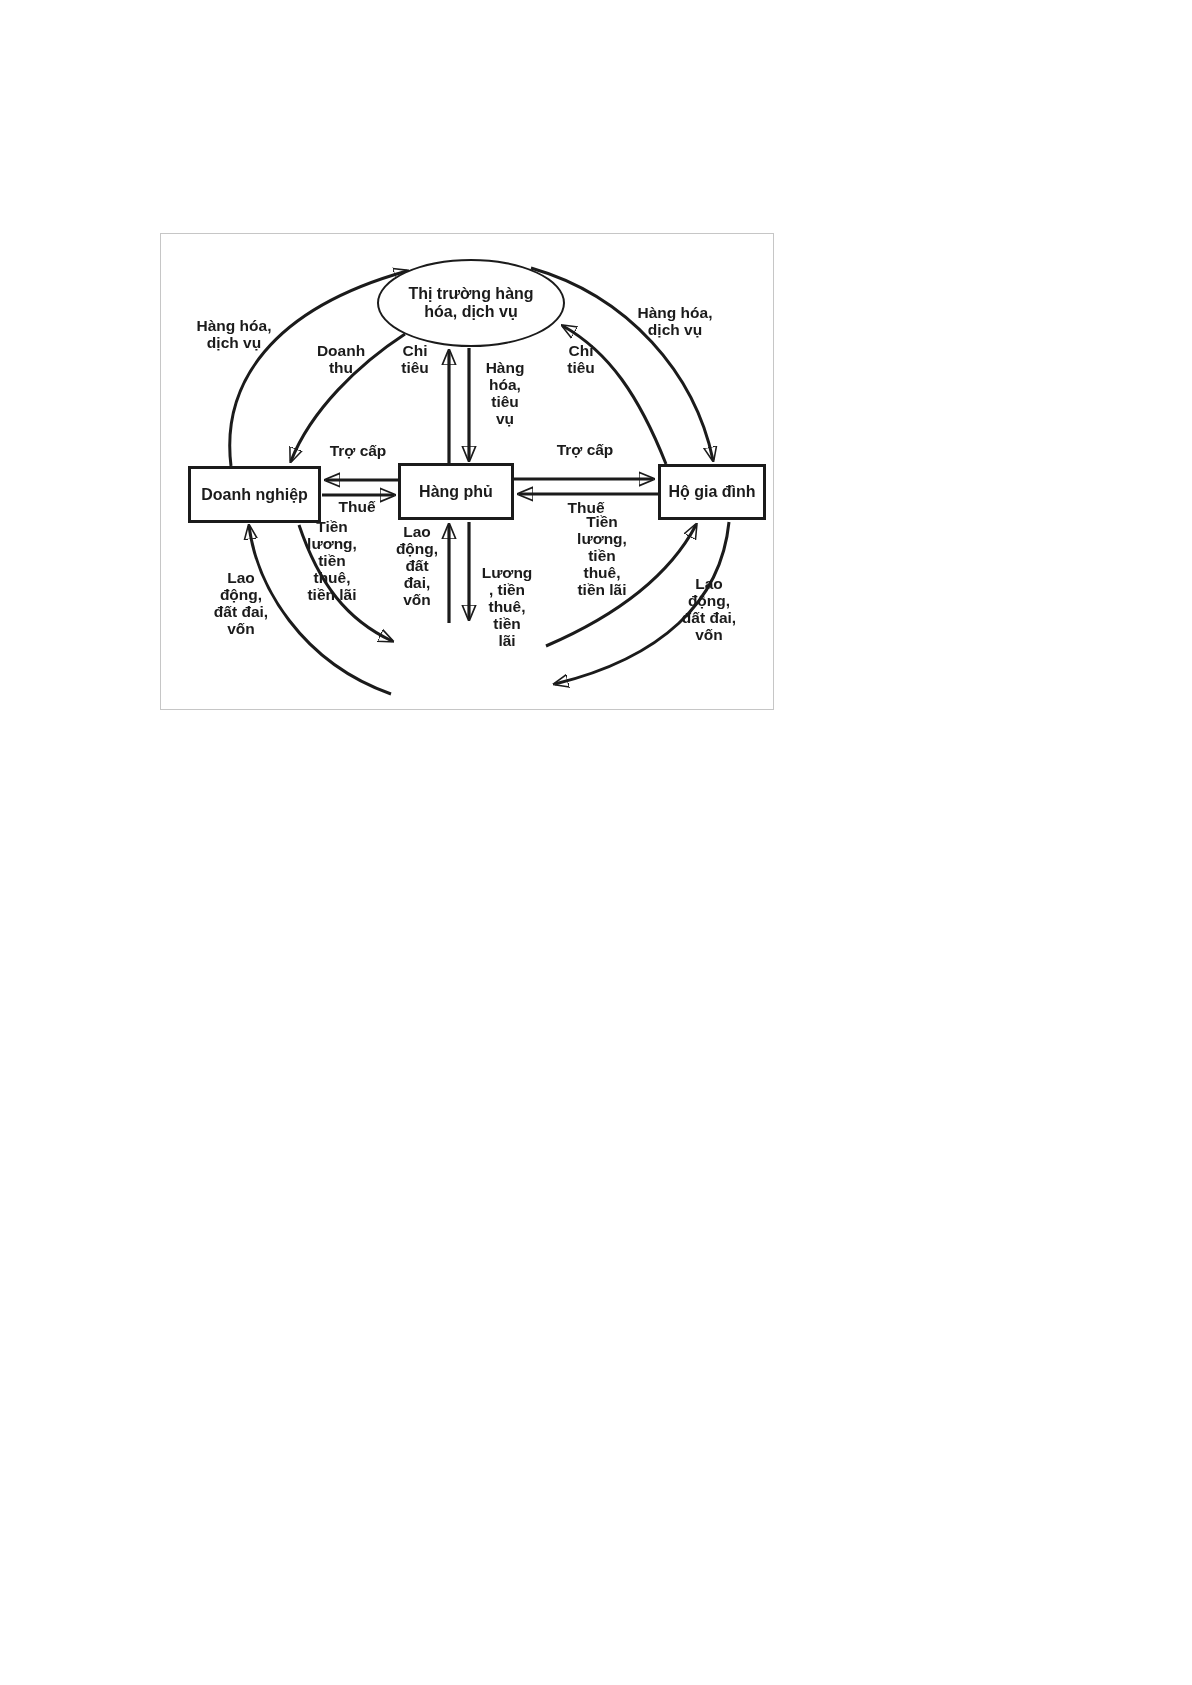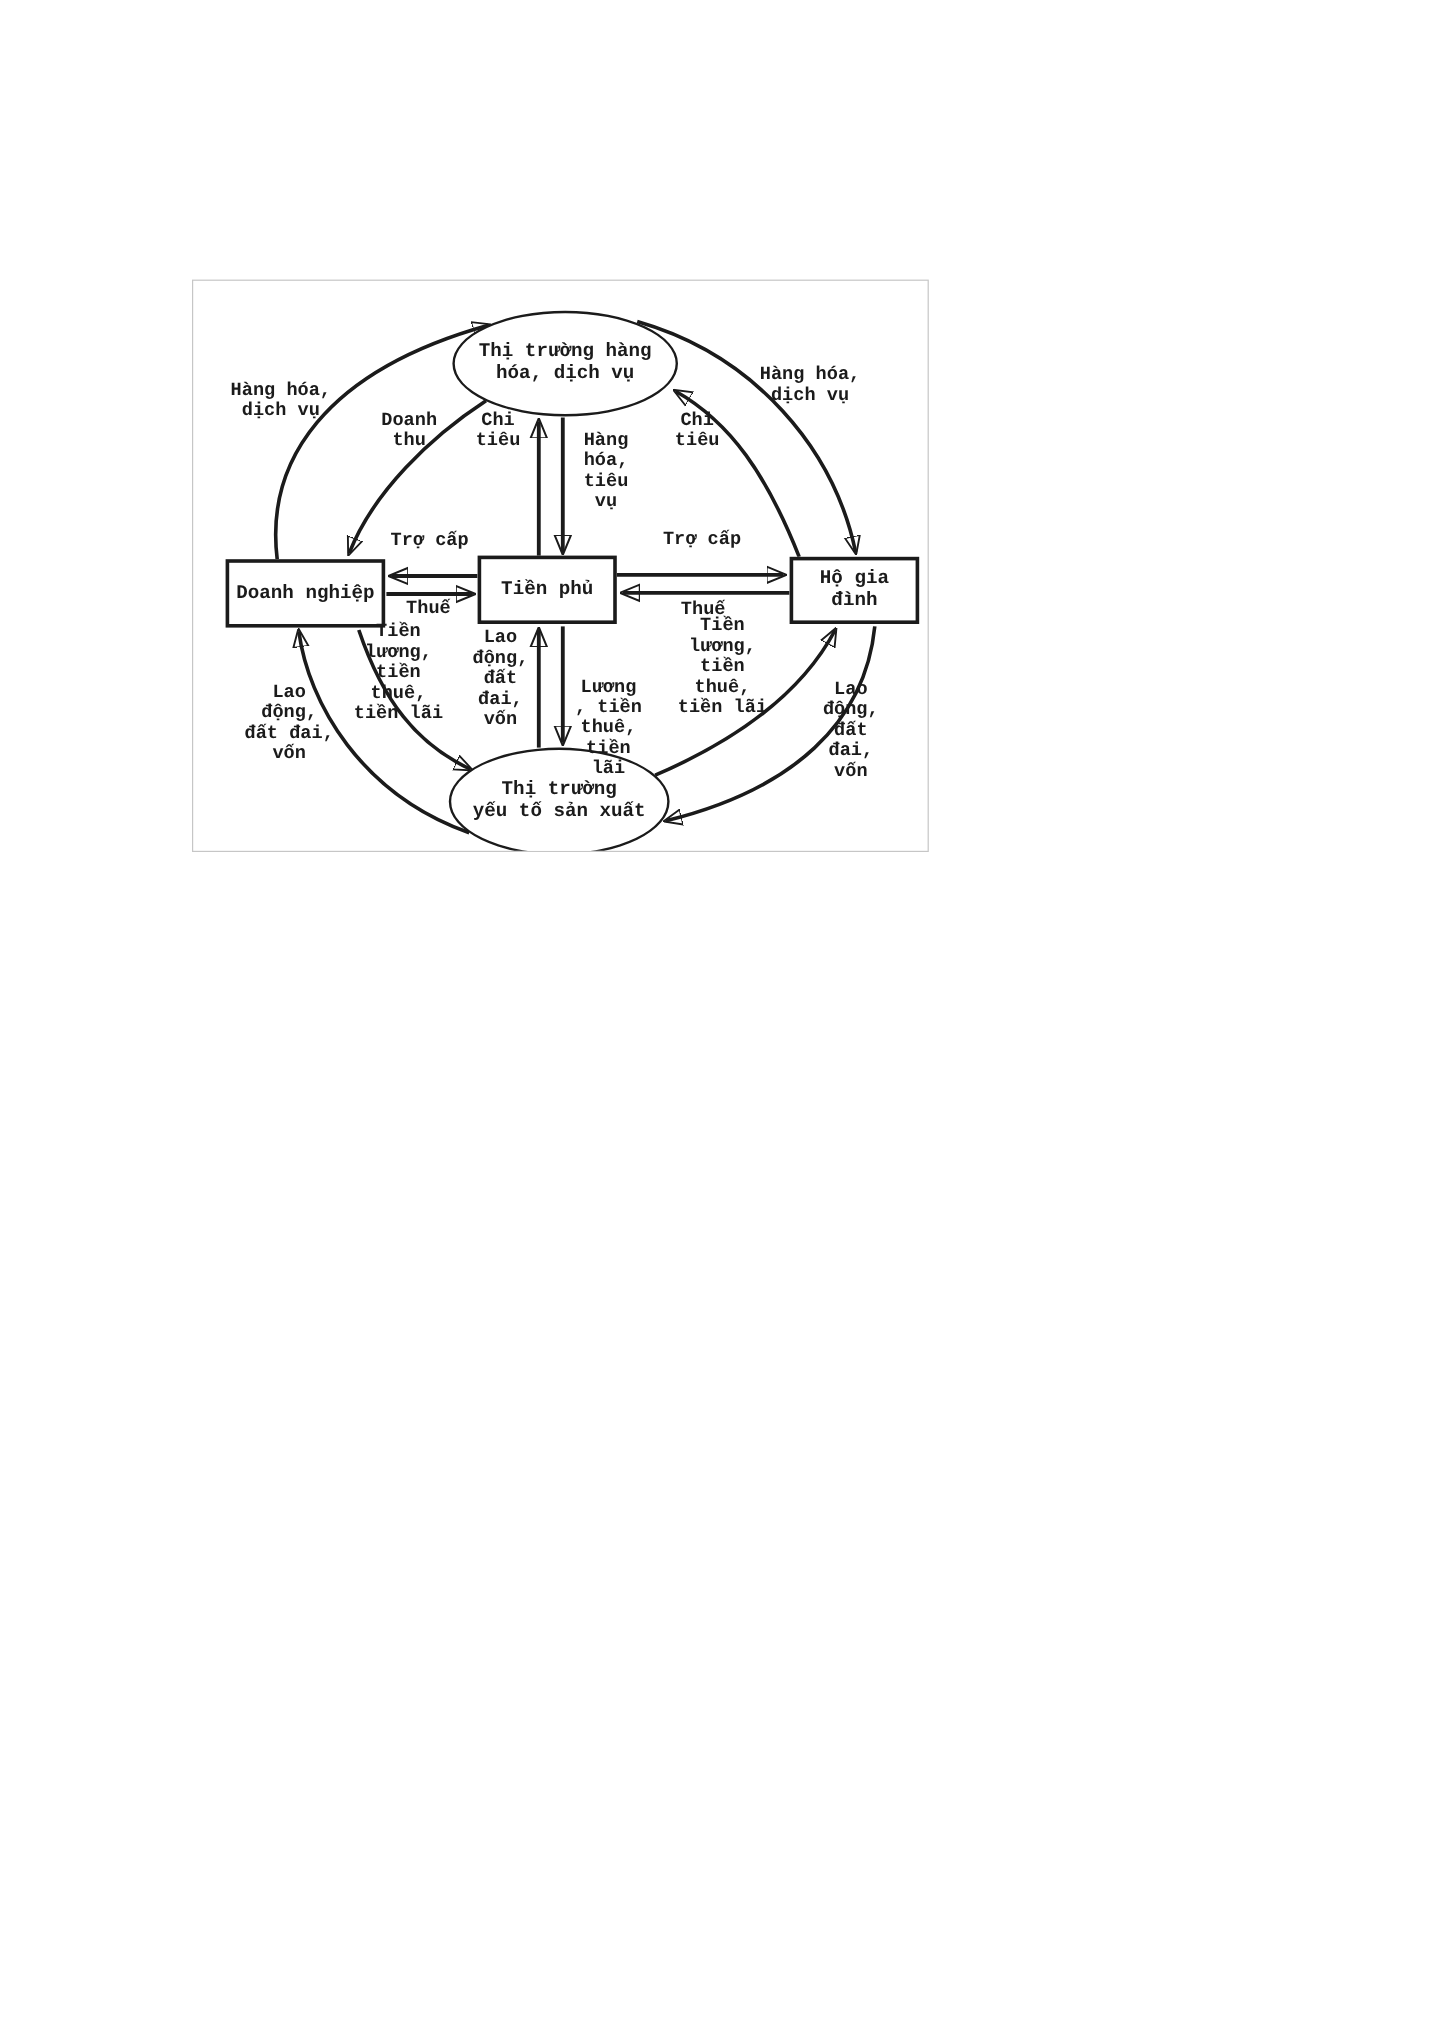--- a/index.html
+++ b/index.html
@@ -2,21 +2,21 @@
 <html><head>
 <meta charset="utf-8">
 <style>
   html, body { margin: 0; padding: 0; background: #ffffff; }
   .page {
     position: relative;
     width: 1192px;
     height: 1408px;
     background: #ffffff;
     overflow: hidden;
-    font-family: Liberation Mono, monospace;
+    font-family: Liberation Sans, sans-serif;
   }
   .frame {
     position: absolute;
     left: 160px; top: 233px;
     width: 612px; height: 475px;
     border: 1px solid #c6c6c6;
     background: #ffffff;
     overflow: hidden;
   }
   .arrows {
@@ -124,31 +124,27 @@
     <div class="node ellipse-node" style="left:216px; top:25px; width:188px; height:88px;">
       <span>Thị trường hàng
 hóa, dịch vụ</span>
     </div>
 
     <div class="node rect-node" style="left:27px; top:232px; width:133px; height:57px;">
       <span>Doanh nghiệp</span>
     </div>
 
     <div class="node rect-node" style="left:237px; top:229px; width:116px; height:57px;">
-      <span>Tiền phủ</span>
+      <span>Hàng phủ</span>
     </div>
 
     <div class="node rect-node" style="left:497px; top:230px; width:108px; height:56px;">
       <span>Hộ gia đình</span>
     </div>
 
-    <div class="node ellipse-node" style="left:213px; top:389px; width:184px; height:90px;">
-      <span>Thị trường
-yếu tố sản xuất</span>
-    </div>
 
     <div class="lbl" style="left:73px; top:100px;">Hàng hóa,
 dịch vụ</div>
     <div class="lbl" style="left:180px; top:125px;">Doanh
 thu</div>
     <div class="lbl" style="left:254px; top:125px;">Chi
 tiêu</div>
     <div class="lbl" style="left:344px; top:159px;">Hàng
 hóa,
 tiêu

